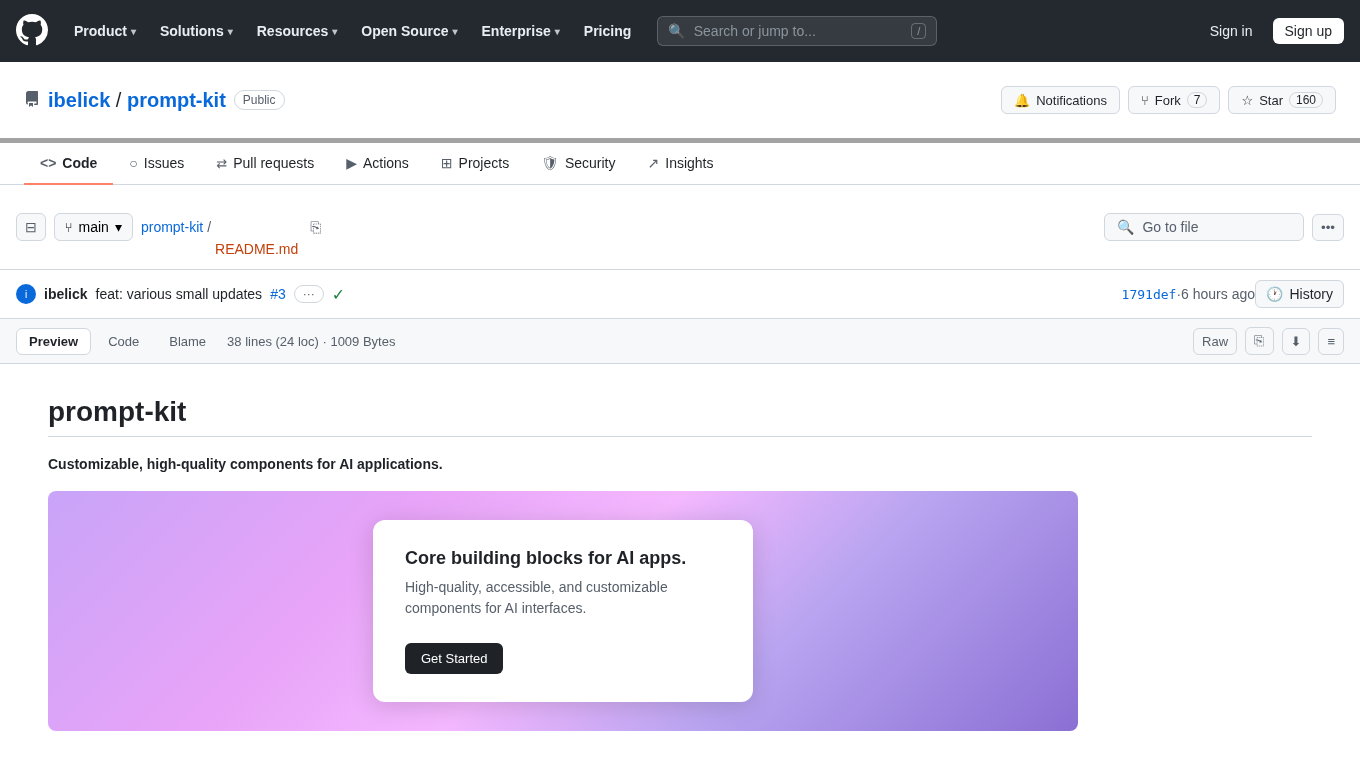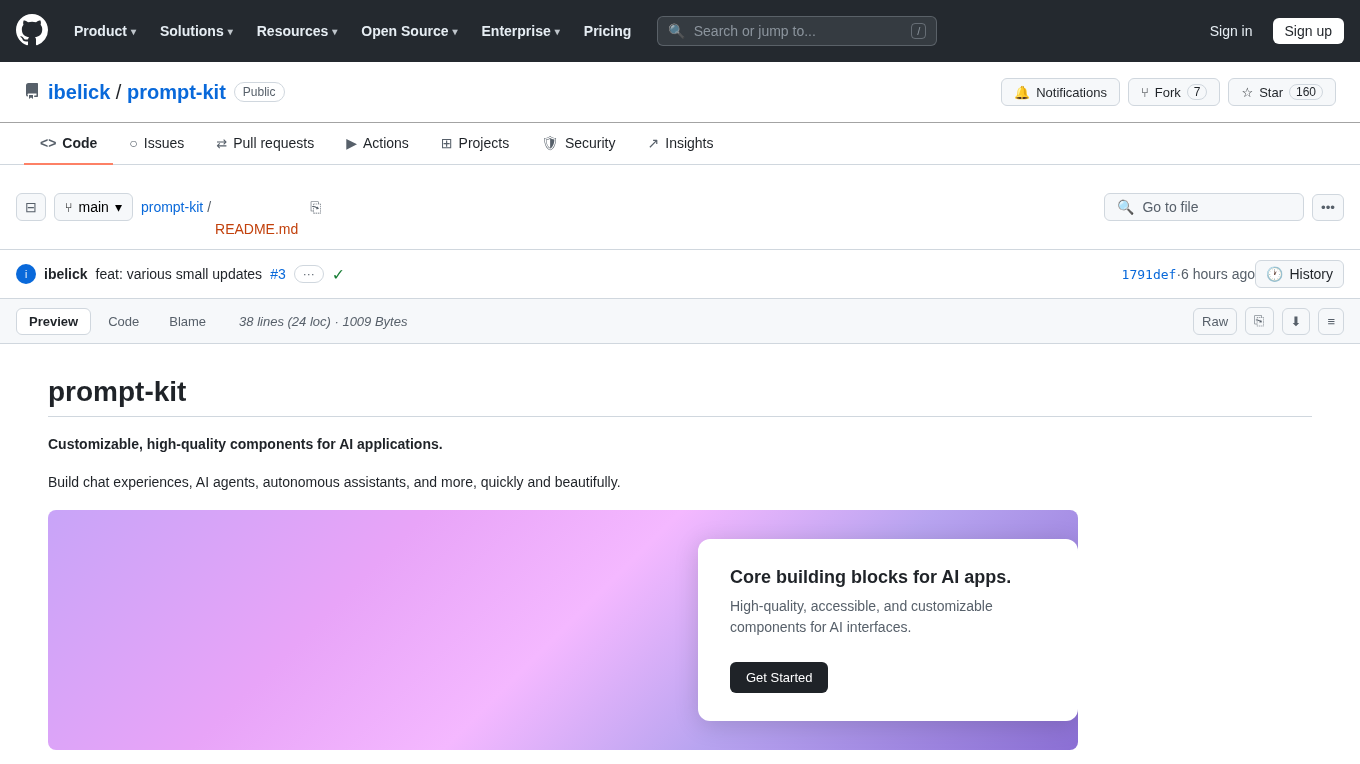--- a/index.html
+++ b/index.html
@@ -31,21 +31,21 @@
     }
     .nav-right { display: flex; align-items: center; gap: 12px; margin-left: auto; }
     .sign-in { color: #e6edf3; font-size: 14px; font-weight: 500; text-decoration: none; padding: 5px 8px; }
     .sign-up {
       background: #fff; color: #1f2328; font-size: 14px; font-weight: 500; padding: 5px 12px;
       border-radius: 6px; border: none; cursor: pointer; text-decoration: none;
     }
 
     
     .repo-header {
-      border-bottom: 1px solid #a3a3a3; padding: 16px 24px; display: flex; align-items: center; justify-content: space-between;
+      border-bottom: 5px solid #a3a3a3; padding: 24px 24px; display: flex; align-items: center; justify-content: space-between;
     }
     .repo-title { display: flex; align-items: center; gap: 8px; }
     .repo-icon { color: #57606a; }
     .repo-breadcrumb { font-size: 20px; font-weight: 400; }
     .repo-breadcrumb a { color: #0969da; text-decoration: none; font-weight: 600; }
     .public-badge {
       border: 1px solid #d0d7de; border-radius: 20px; padding: 2px 8px; font-size: 12px; color: #57606a; font-weight: 400;
     }
     .repo-actions { display: flex; gap: 8px; }
     .repo-btn {
@@ -143,21 +143,21 @@
     }
 
     
     .readme-area { padding: 32px 48px; }
     .readme-area h1 { font-size: 2em; font-weight: 600; margin-bottom: 16px; border-bottom: 1px solid #d0d7de; padding-bottom: 8px; }
     .readme-area p { margin-bottom: 16px; line-height: 1.6; }
     .readme-area strong { font-weight: 600; }
     .readme-image {
       width: 100%; max-width: 1030px; height: 240px;
       background: linear-gradient(135deg, #c8a4f8 0%, #e8a4f8 30%, #f4b8ff 50%, #b8a4f0 70%, #8b6fd4 100%);
-      border-radius: 8px; overflow: hidden; position: relative; display: flex; align-items: center; justify-content: flex-end;
+      border-radius: 8px; overflow: hidden; position: relative; display: flex; align-items: center; justify-content: center;
     }
     .readme-card {
       background: #fff; border-radius: 12px; padding: 28px 32px; width: 380px; box-shadow: 0 4px 24px rgba(0,0,0,0.15);
     }
     .readme-card h3 { font-size: 18px; font-weight: 600; margin-bottom: 8px; color: #1f2328; }
     .readme-card p { font-size: 14px; color: #57606a; margin-bottom: 24px; line-height: 1.5; }
     .readme-card .get-started {
       background: #1f2328; color: #fff; border: none; border-radius: 6px; padding: 8px 16px;
       font-size: 13px; cursor: pointer; font-weight: 500;
     }
@@ -320,42 +320,41 @@
   </div>
 </div>
 
 <div class="file-content-header">
   <div class="file-header-left">
     <div class="file-tabs">
       <button class="file-tab active">Preview</button>
       <button class="file-tab">Code</button>
       <button class="file-tab">Blame</button>
     </div>
-    <span class="file-meta" style="margin-left:12px;font-style:italic;">38 lines (24 loc) · 1009 Bytes</span>
+    <span class="file-meta" style="">38 lines (24 loc) · 1009 Bytes</span>
   </div>
   <div class="file-actions">
     <button class="file-action-btn">Raw</button>
     <button class="file-action-btn">
       <span>⎘</span>
     </button>
     <button class="file-action-btn">
       <span>⬇</span>
     </button>
     <button class="file-action-btn">
       <span>≡</span>
     </button>
   </div>
 </div>
 
 <div class="readme-area">
   <h1>prompt-kit</h1>
   <p>
     <strong>Customizable, high-quality components for AI applications.</strong>
   </p>
-  <p>Build chat experiences, AI agents, autonomous assistants, and more, quickly and beautifully.</p>
   <div class="readme-image">
     <div class="readme-card">
       <h3>Core building blocks for AI apps.</h3>
       <p>High-quality, accessible, and customizable components for AI interfaces.</p>
       <button class="get-started">Get Started</button>
     </div>
   </div>
 </div>
 
 </body></html>

